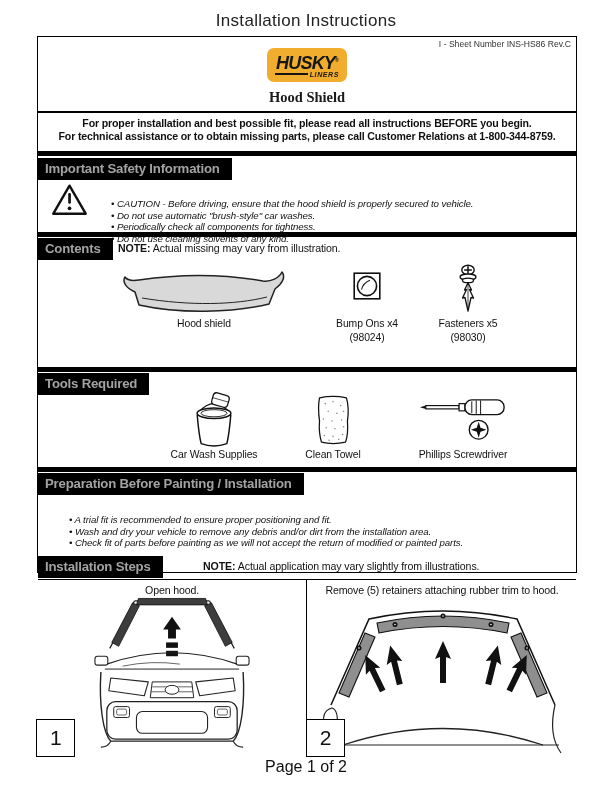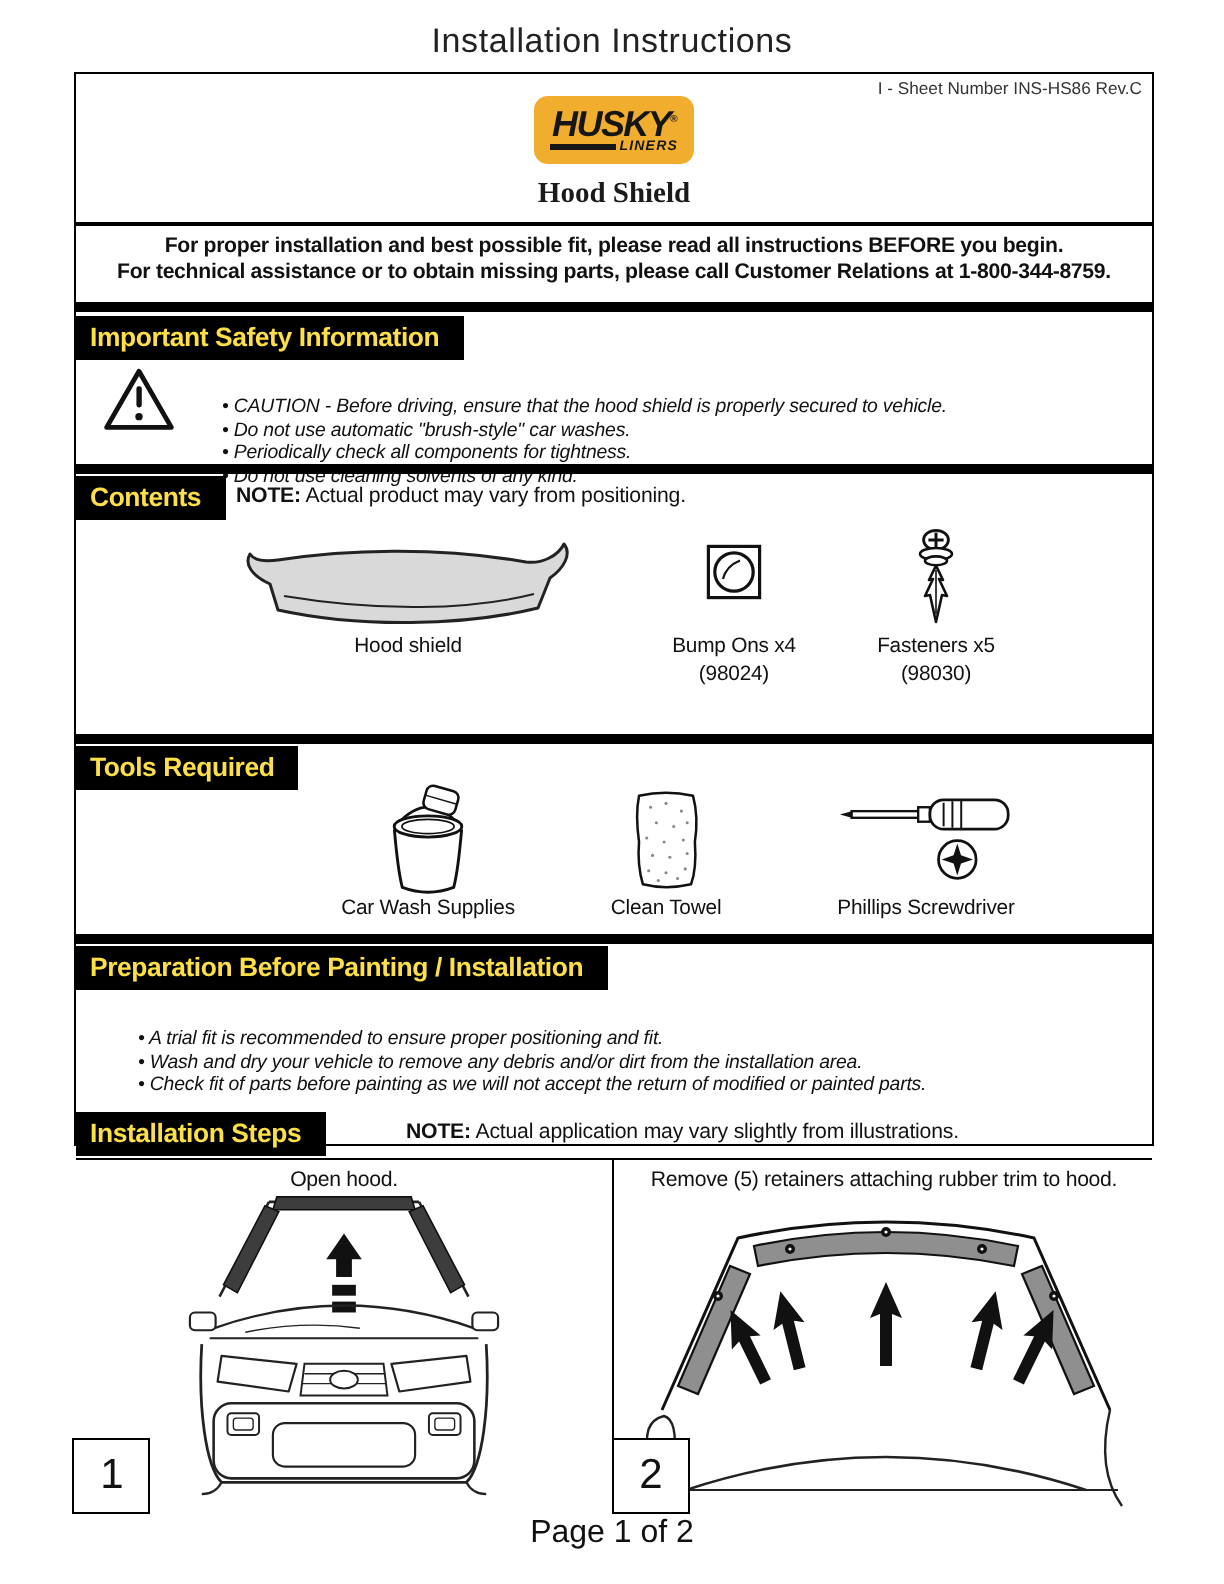--- a/index.html
+++ b/index.html
@@ -41,21 +41,21 @@
   .divider-thick { position:absolute; left:0; width:100%; height:4.6px; background:#000; }
   #div-safety { top:114px; } #div-contents { top:195px; }
   #div-tools { top:330px; } #div-prep { top:430px; }
 
   .intro {
     position:absolute; top:80px; left:0; width:100%; text-align:center;
     font-weight:bold; font-size:10.6px; line-height:12.6px; letter-spacing:-0.15px;
   }
 
   .section-bar {
-    position:absolute; left:0; background:#000; color:#fde047; font-weight:bold;
+    position:absolute; left:0; background:#000; color:#a3a3a3; font-weight:bold;
     font-size:13.2px; letter-spacing:-0.2px; line-height:15px; padding:3px 12px 3.5px 7px;
     white-space:nowrap;
     text-align:right;
   }
   #bar-safety { top:121px; } #bar-contents { top:201px; }
   #bar-tools { top:336px; } #bar-prep { top:436px; } #bar-install { top:519px; }
 
   .note-line { position:absolute; font-size:10.6px; letter-spacing:-0.1px; white-space:nowrap; }
   .note-line b { font-weight:bold; }
   #note-contents { left:80px; top:205px; }
@@ -132,21 +132,21 @@
     </div>
     <ul class="bullet-list" id="safety-bullets">
       <li>CAUTION - Before driving, ensure that the hood shield is properly secured to vehicle.</li>
       <li>Do not use automatic "brush-style" car washes.</li>
       <li>Periodically check all components for tightness.</li>
       <li>Do not use cleaning solvents of any kind.</li>
     </ul>
 
     <div class="divider-thick" id="div-contents"></div>
     <div class="section-bar" id="bar-contents">Contents</div>
-    <div class="note-line" id="note-contents"><b>NOTE:</b> <span>Actual product may vary from positioning.</span></div>
+    <div class="note-line" id="note-contents"><b>NOTE:</b> <span>Actual missing may vary from illustration.</span></div>
 
     <div class="part-icon" style="left:82px; top:231px;">
       <svg width="168" height="48" viewBox="0 0 168 48">
         <path d="M5,9 C2,14 6,20 15,24 L19,37 C60,46 112,45 149,36 L155,21 C162,16 166,9 162,4 C159,10 151,14 143,13 C98,5 52,7 19,12 C12,13 7,12 5,9 Z" fill="#d9d9d9" stroke="#222" stroke-width="1.5" stroke-linejoin="round"></path>
         <path d="M22,30 C70,38 115,37 147,29" fill="none" stroke="#222" stroke-width="1"></path>
       </svg>
     </div>
     <div class="part-icon" style="left:315px; top:235px;">
       <svg width="28" height="28" viewBox="0 0 28 28">
         <rect x="1.2" y="1.2" width="25.6" height="25.6" fill="#fff" stroke="#111" stroke-width="1.6"></rect>

